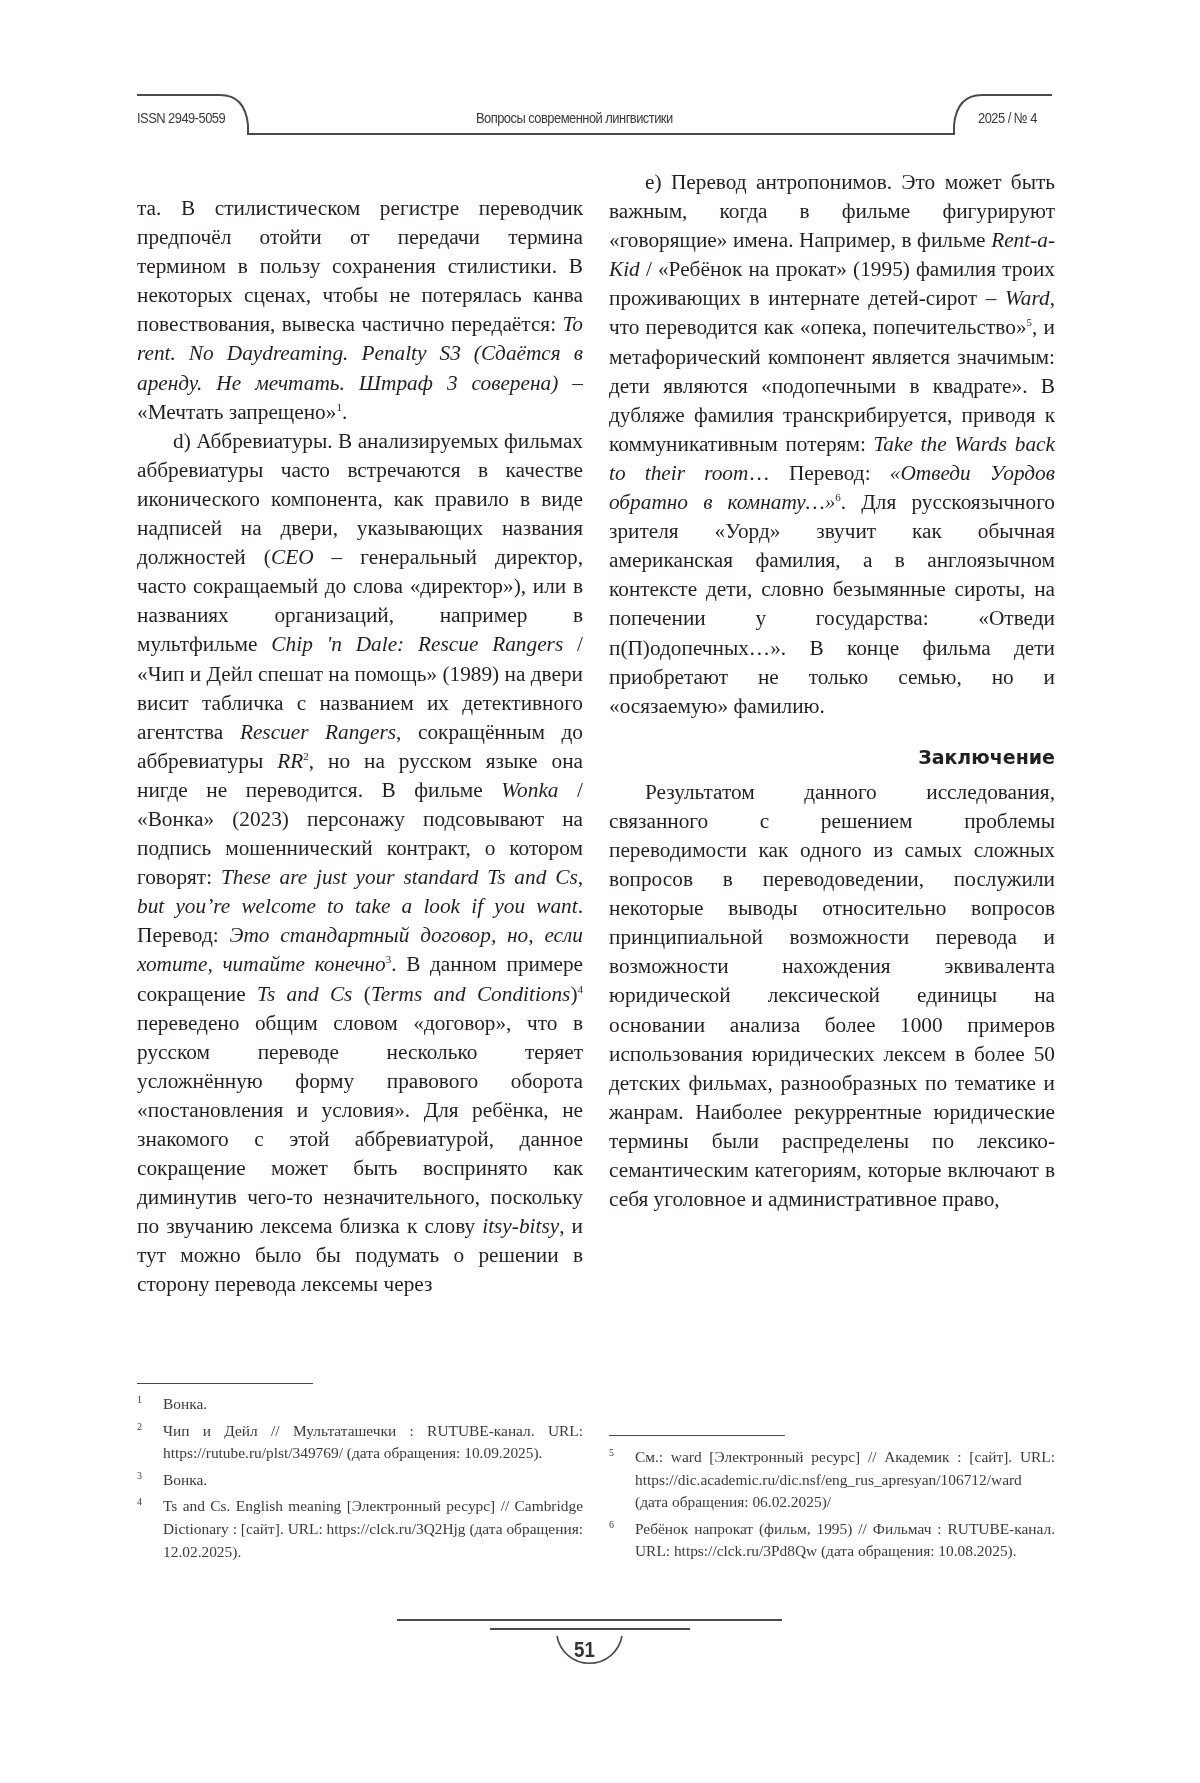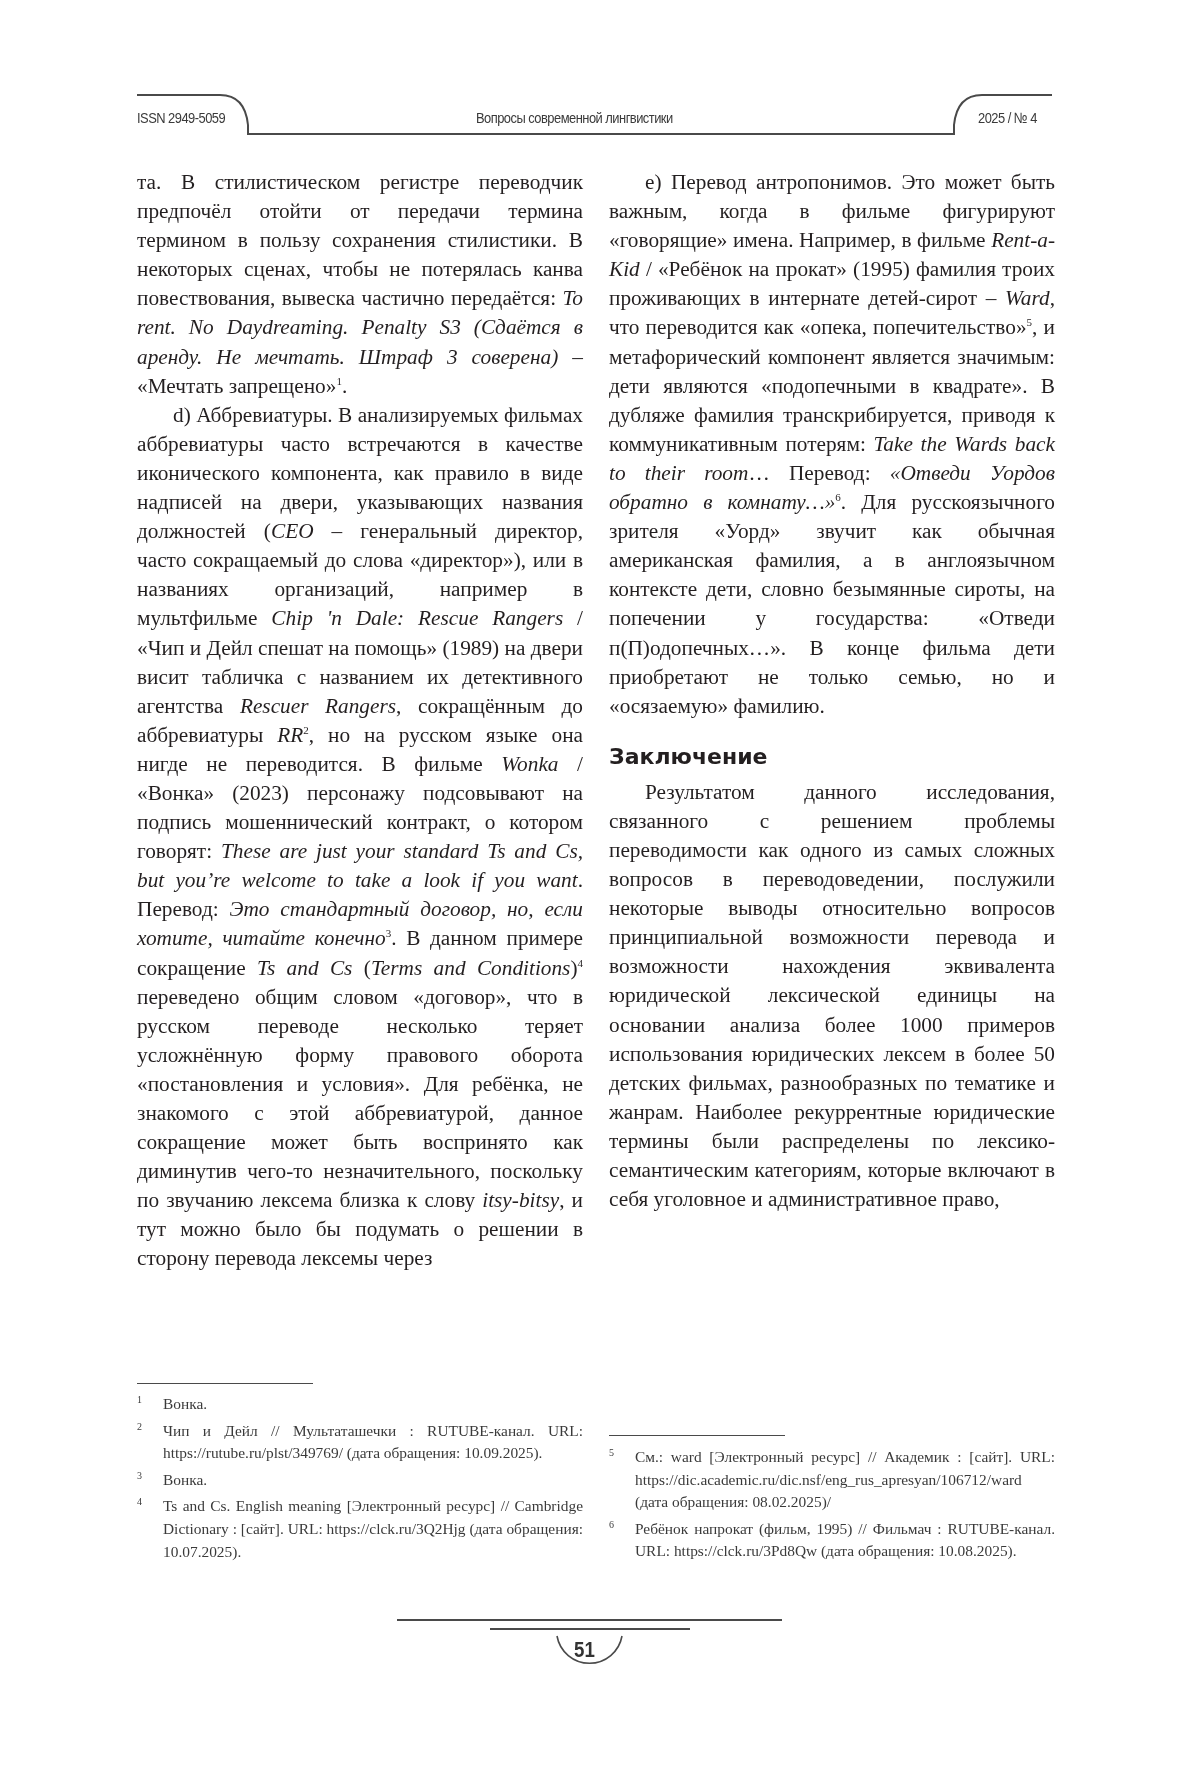--- a/index.html
+++ b/index.html
@@ -8,29 +8,29 @@
 
   
   .header-svg { position: absolute; left: 0; top: 0; }
   .hdr-text { position: absolute; font-family: "Liberation Sans", sans-serif; font-size: 15px; color: #3a3a3a; letter-spacing: -0.6px; transform: scaleX(0.86); transform-origin: left top; white-space: nowrap; }
   .hdr-issn { left: 137px; top: 109px; }
   .hdr-title { left: 476px; top: 109px; }
   .hdr-issue { left: 978px; top: 109px; }
 
   
   .col { position: absolute; top: 168px; width: 446px; font-family: "Liberation Serif", serif; font-size: 21.3px; line-height: 29.1px; text-align: justify; color: #231f20; }
-  .col-left { left: 137px; }
+  .col-left { left: 137px; margin-top: 26px; }
   .col-right { left: 609px; }
   .col p { margin: 0; }
   .indent { text-indent: 36px; }
   .col i { font-style: italic; }
   .col b { font-weight: normal; }
   sup { font-size: 11px; line-height: 0; vertical-align: super; }
 
-  .section-heading { font-family: "DejaVu Sans", sans-serif; font-weight: bold; font-size: 22px; text-align: left; margin: 21px 0 6px 0; line-height: 30px; }
+  .section-heading { font-family: "DejaVu Sans", sans-serif; font-weight: bold; font-size: 19px; text-align: right; margin: 21px 0 6px 0; line-height: 30px; }
 
   
   .fn-rule { position: absolute; height: 0; border-top: 1.5px solid #4a4a4a; width: 176px; }
   .fn-block { position: absolute; width: 446px; font-family: "Liberation Serif", serif; font-size: 15.4px; line-height: 22.6px; color: #3a3a3a; text-align: justify; }
   .fn { position: relative; padding-left: 26px; margin-bottom: 4px; }
   .fn-num { position: absolute; left: 0; top: -4px; font-size: 10px; }
   .fn-text { display: block; }
 
   
   .footer-svg { position: absolute; left: 0; top: 0; pointer-events: none; }
@@ -68,29 +68,29 @@
     <div class="fn">
         <span class="fn-num">2</span>
         <span class="fn-text">Чип и Дейл // Мультаташечки : RUTUBE-канал. URL: https://rutube.ru/plst/349769/ (дата обращения: 10.09.2025).</span>
       </div>
     <div class="fn">
         <span class="fn-num">3</span>
         <span class="fn-text">Вонка.</span>
       </div>
     <div class="fn">
         <span class="fn-num">4</span>
-        <span class="fn-text">Ts and Cs. English meaning [Электронный ресурс] // Cambridge Dictionary : [сайт]. URL: https://clck.ru/3Q2Hjg (дата обращения: 10.07.2025).</span>
+        <span class="fn-text">Ts and Cs. English meaning [Электронный ресурс] // Cambridge Dictionary : [сайт]. URL: https://clck.ru/3Q2Hjg (дата обращения: 12.02.2025).</span>
       </div>
   </div>
 
   <div class="fn-rule" style="left:609px; top:1435px;"></div>
   <div class="fn-block" style="left:609px; top:1446px;">
     <div class="fn">
         <span class="fn-num">5</span>
-        <span class="fn-text">См.: ward [Электронный ресурс] // Академик : [сайт]. URL: https://dic.academic.ru/dic.nsf/eng_rus_apresyan/106712/ward (дата обращения: 08.02.2025)/</span>
+        <span class="fn-text">См.: ward [Электронный ресурс] // Академик : [сайт]. URL: https://dic.academic.ru/dic.nsf/eng_rus_apresyan/106712/ward (дата обращения: 06.02.2025)/</span>
       </div>
     <div class="fn">
         <span class="fn-num">6</span>
         <span class="fn-text">Ребёнок напрокат (фильм, 1995) // Фильмач : RUTUBE-канал. URL: https://clck.ru/3Pd8Qw (дата обращения: 10.08.2025).</span>
       </div>
   </div>
 
   <svg class="footer-svg" width="1200" height="1783" viewBox="0 0 1200 1783">
     <line x1="397" y1="1620" x2="782" y2="1620" stroke="#4a4a4a" stroke-width="2"></line>
     <line x1="490" y1="1629" x2="690" y2="1629" stroke="#4a4a4a" stroke-width="2"></line>

